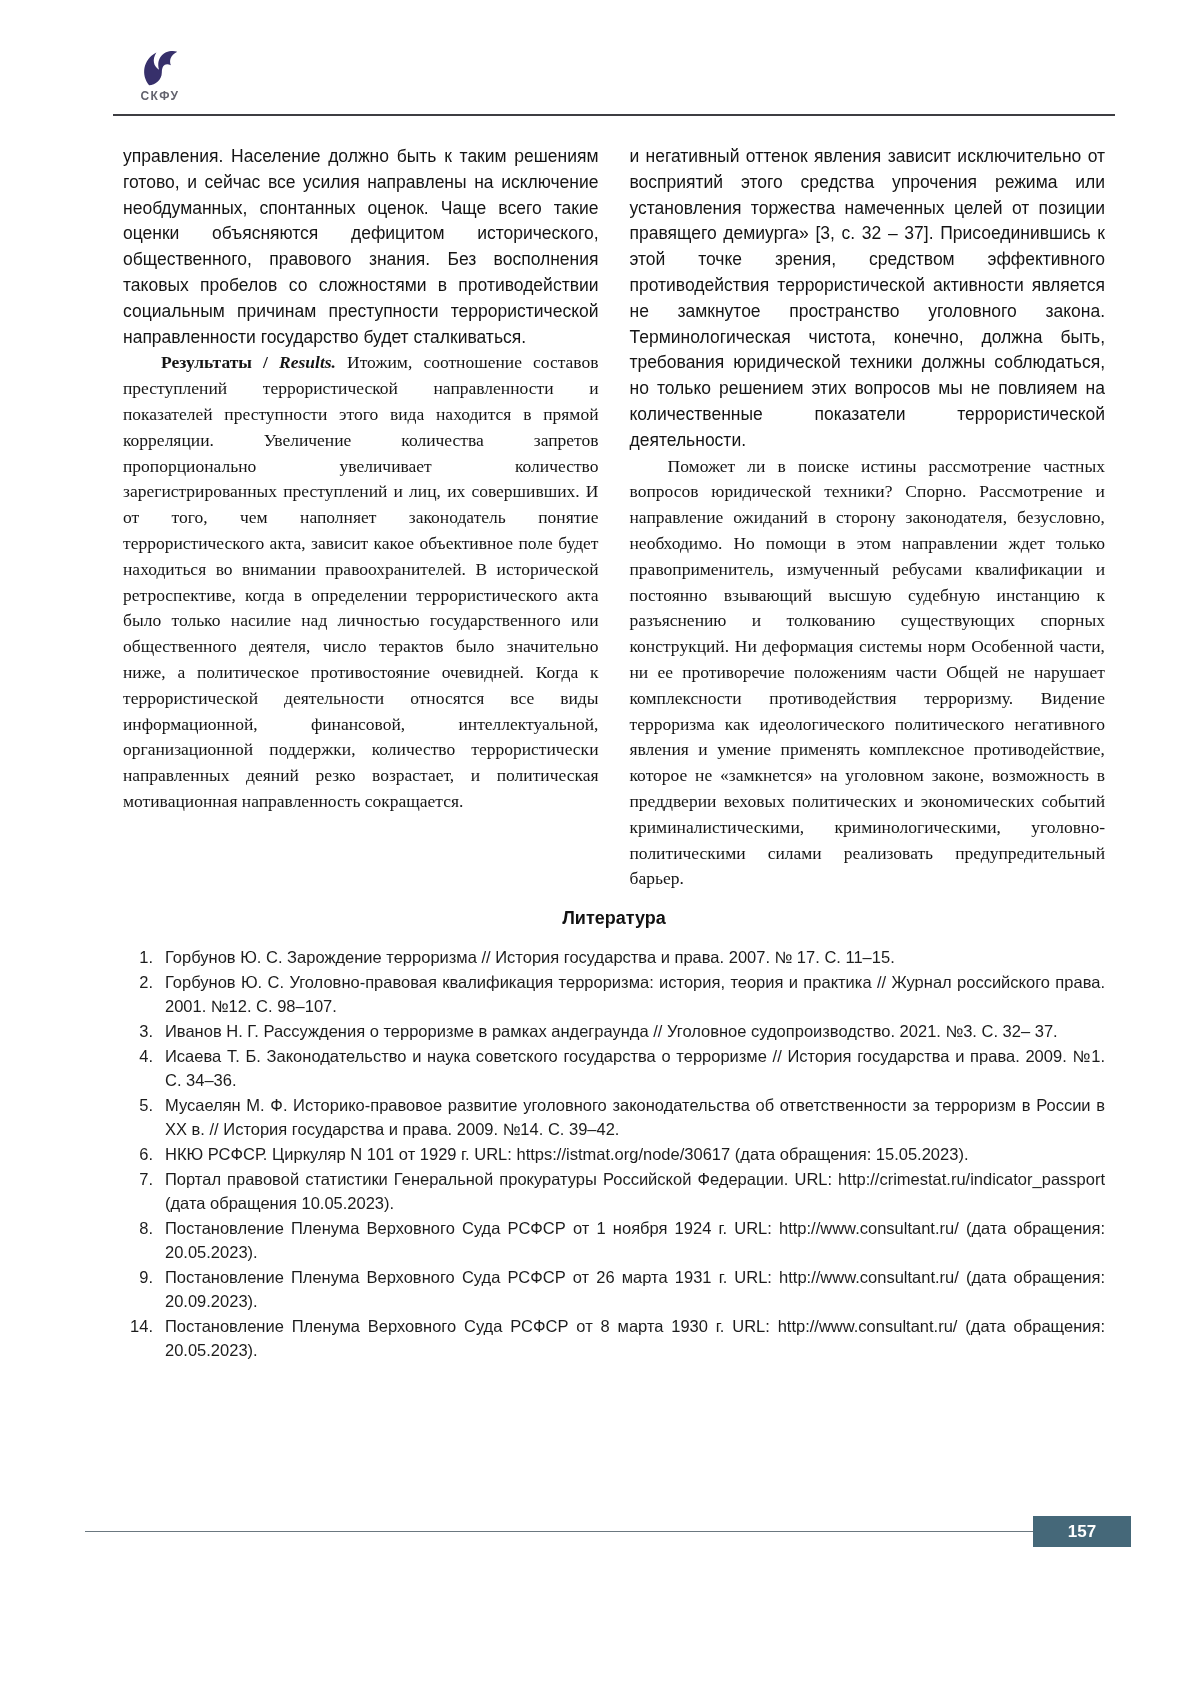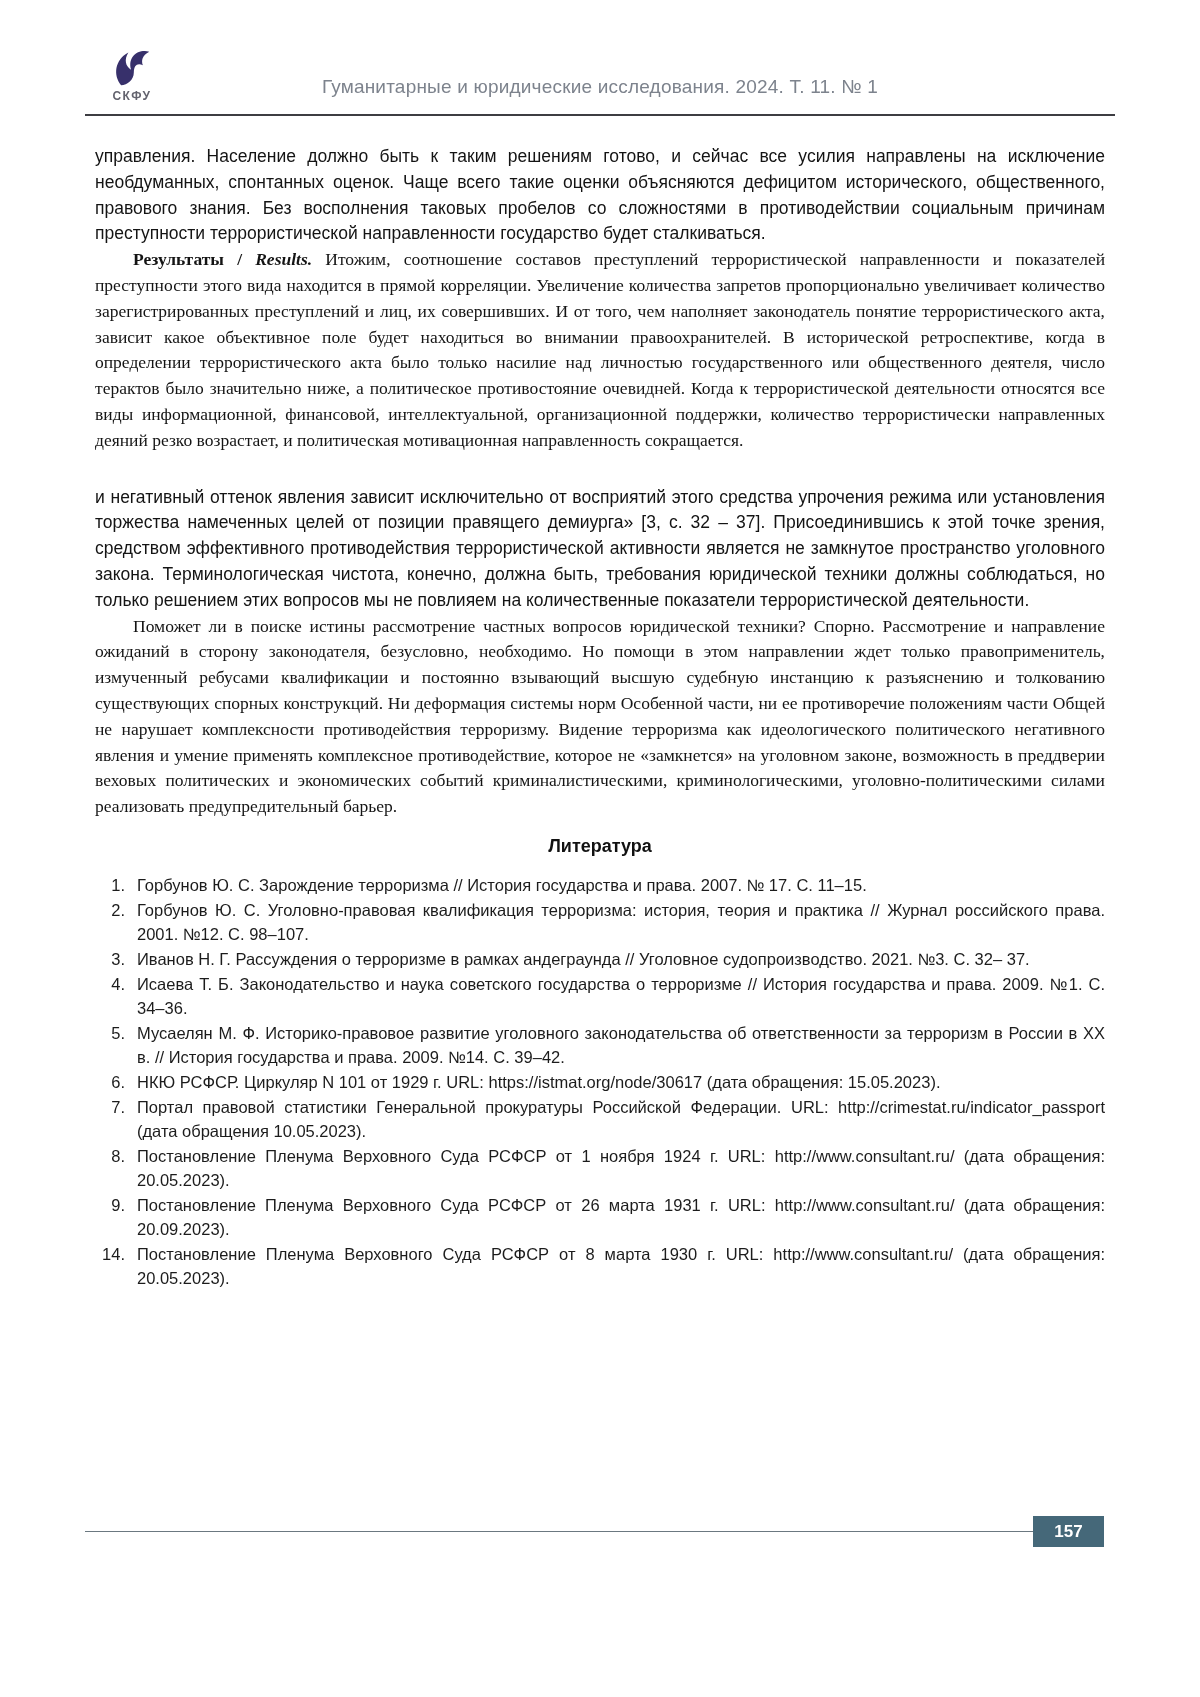--- a/index.html
+++ b/index.html
@@ -9,20 +9,21 @@
     font-family:"Liberation Sans", sans-serif;
     color:#1c1c1c;
     -webkit-font-smoothing:antialiased;
   }
   .page {
     position:relative;
     width:1200px;
     height:1697px;
     background:#ffffff;
     overflow:hidden;
+    padding-left:28px;
   }
   .inner { padding:46px 85px 0 85px; }
 
   
   .header-bar { position:relative; height:68px; }
   .logo {
     position:absolute; left:8px; top:2px; width:78px; text-align:center;
   }
   .logo svg { display:block; margin:0 auto; }
   .logo-label {
@@ -36,21 +37,20 @@
     color:#7d838d;
     letter-spacing:.2px;
   }
   .header-rule { border-bottom:2px solid #3d3d42; }
 
   
   .columns {
     display:flex; gap:31px;
     margin-top:28px;
     padding:0 10px;
-    flex-direction:column;
   }
   .col { flex:1 1 0; min-width:0; }
   .para {
     font-size:17.5px;
     line-height:25.8px;
     text-align:justify;
     color:#141414;
   }
   .para.indent { text-indent:38px;font-family:Liberation Serif, serif; }
   .b { font-weight:bold; }
@@ -82,21 +82,21 @@
   
   .footer-rule {
     position:absolute;
     left:85px; top:1531px;
     width:948px; height:1px;
     background:#6b7880;
   }
   .page-badge {
     position:absolute;
     left:1033px; top:1516px;
-    width:71px; height:31px;
+    width:98px; height:31px;
     background:#456879;
     color:#ffffff;
     font-size:17px;
     font-weight:600;
     display:flex; align-items:center; justify-content:center;
   }
 </style>
 </head>
 <body>
 
@@ -105,21 +105,20 @@
 
     <div class="header-bar">
       <div class="logo">
         <span>
           <svg viewBox="0 0 48 44" width="44" height="40" aria-hidden="true">
             <path d="M12 41 C 3 30, 5 13, 20 5 C 15 13, 17 20, 23 24 C 19 10, 30 1, 43 4 C 35 8, 34 14, 36 19 C 30 16, 26 19, 26 27 C 26 35, 19 41, 12 41 Z" fill="#37306b"></path>
           </svg>
         </span>
         <span class="logo-label">СКФУ</span>
       </div>
-      <div class="journal-title">Гуманитарные и юридические исследования. 2024. Т. 11. № 1</div>
     </div>
     <div class="header-rule"></div>
 
     <main class="columns">
       <div class="col">
         <p class="para">управления. Население должно быть к таким решениям готово, и сейчас все усилия направлены на исключение необдуманных, спонтанных оценок. Чаще всего такие оценки объясняются дефицитом исторического, общественного, правового знания. Без восполнения таковых пробелов со сложностями в противодействии социальным причинам преступности террористической направленности государство будет сталкиваться.</p>
         <p class="para indent">
           <span class="b">Результаты /</span>
           <span class="b i">Results.</span>
           <span>Итожим, соотношение составов преступлений террористической направленности и показателей преступности этого вида находится в прямой корреляции. Увеличение количества запретов пропорционально увеличивает количество зарегистрированных преступлений и лиц, их совершивших. И от того, чем наполняет законодатель понятие террористического акта, зависит какое объективное поле будет находиться во внимании правоохранителей. В исторической ретроспективе, когда в определении террористического акта было только насилие над личностью государственного или общественного деятеля, число терактов было значительно ниже, а политическое противостояние очевидней. Когда к террористической деятельности относятся все виды информационной, финансовой, интеллектуальной, организационной поддержки, количество террористически направленных деяний резко возрастает, и политическая мотивационная направленность сокращается.</span>

